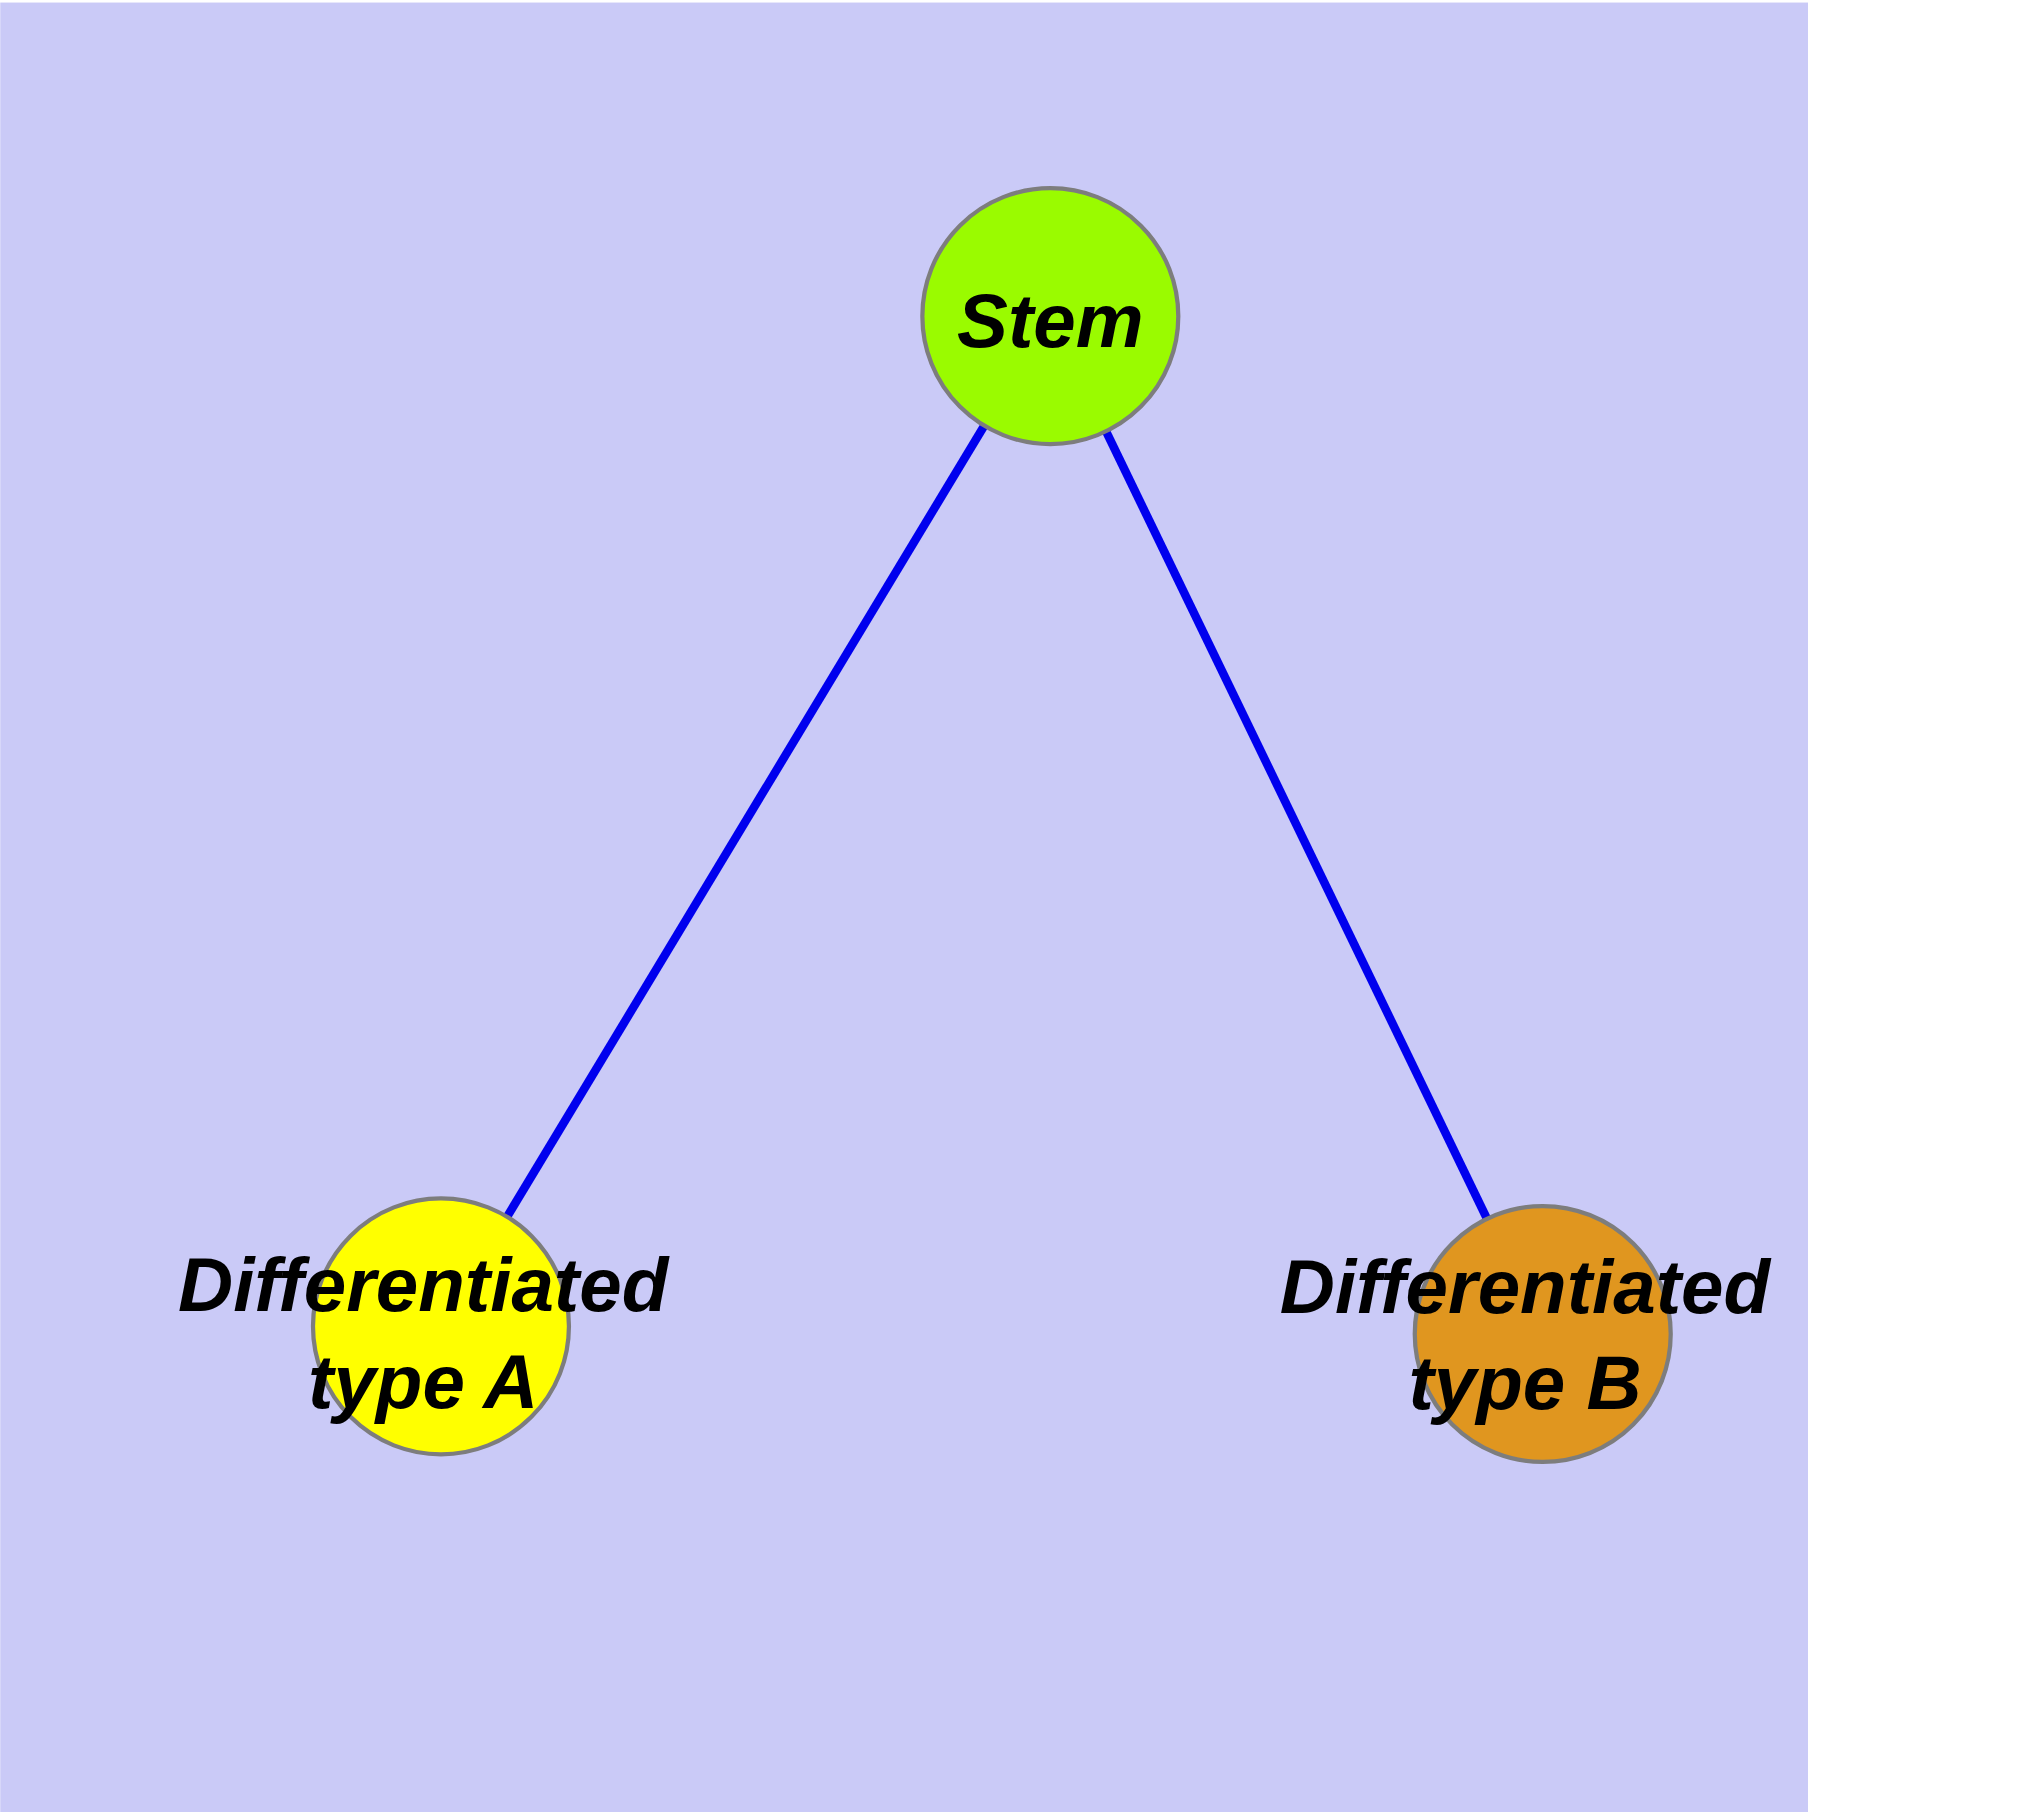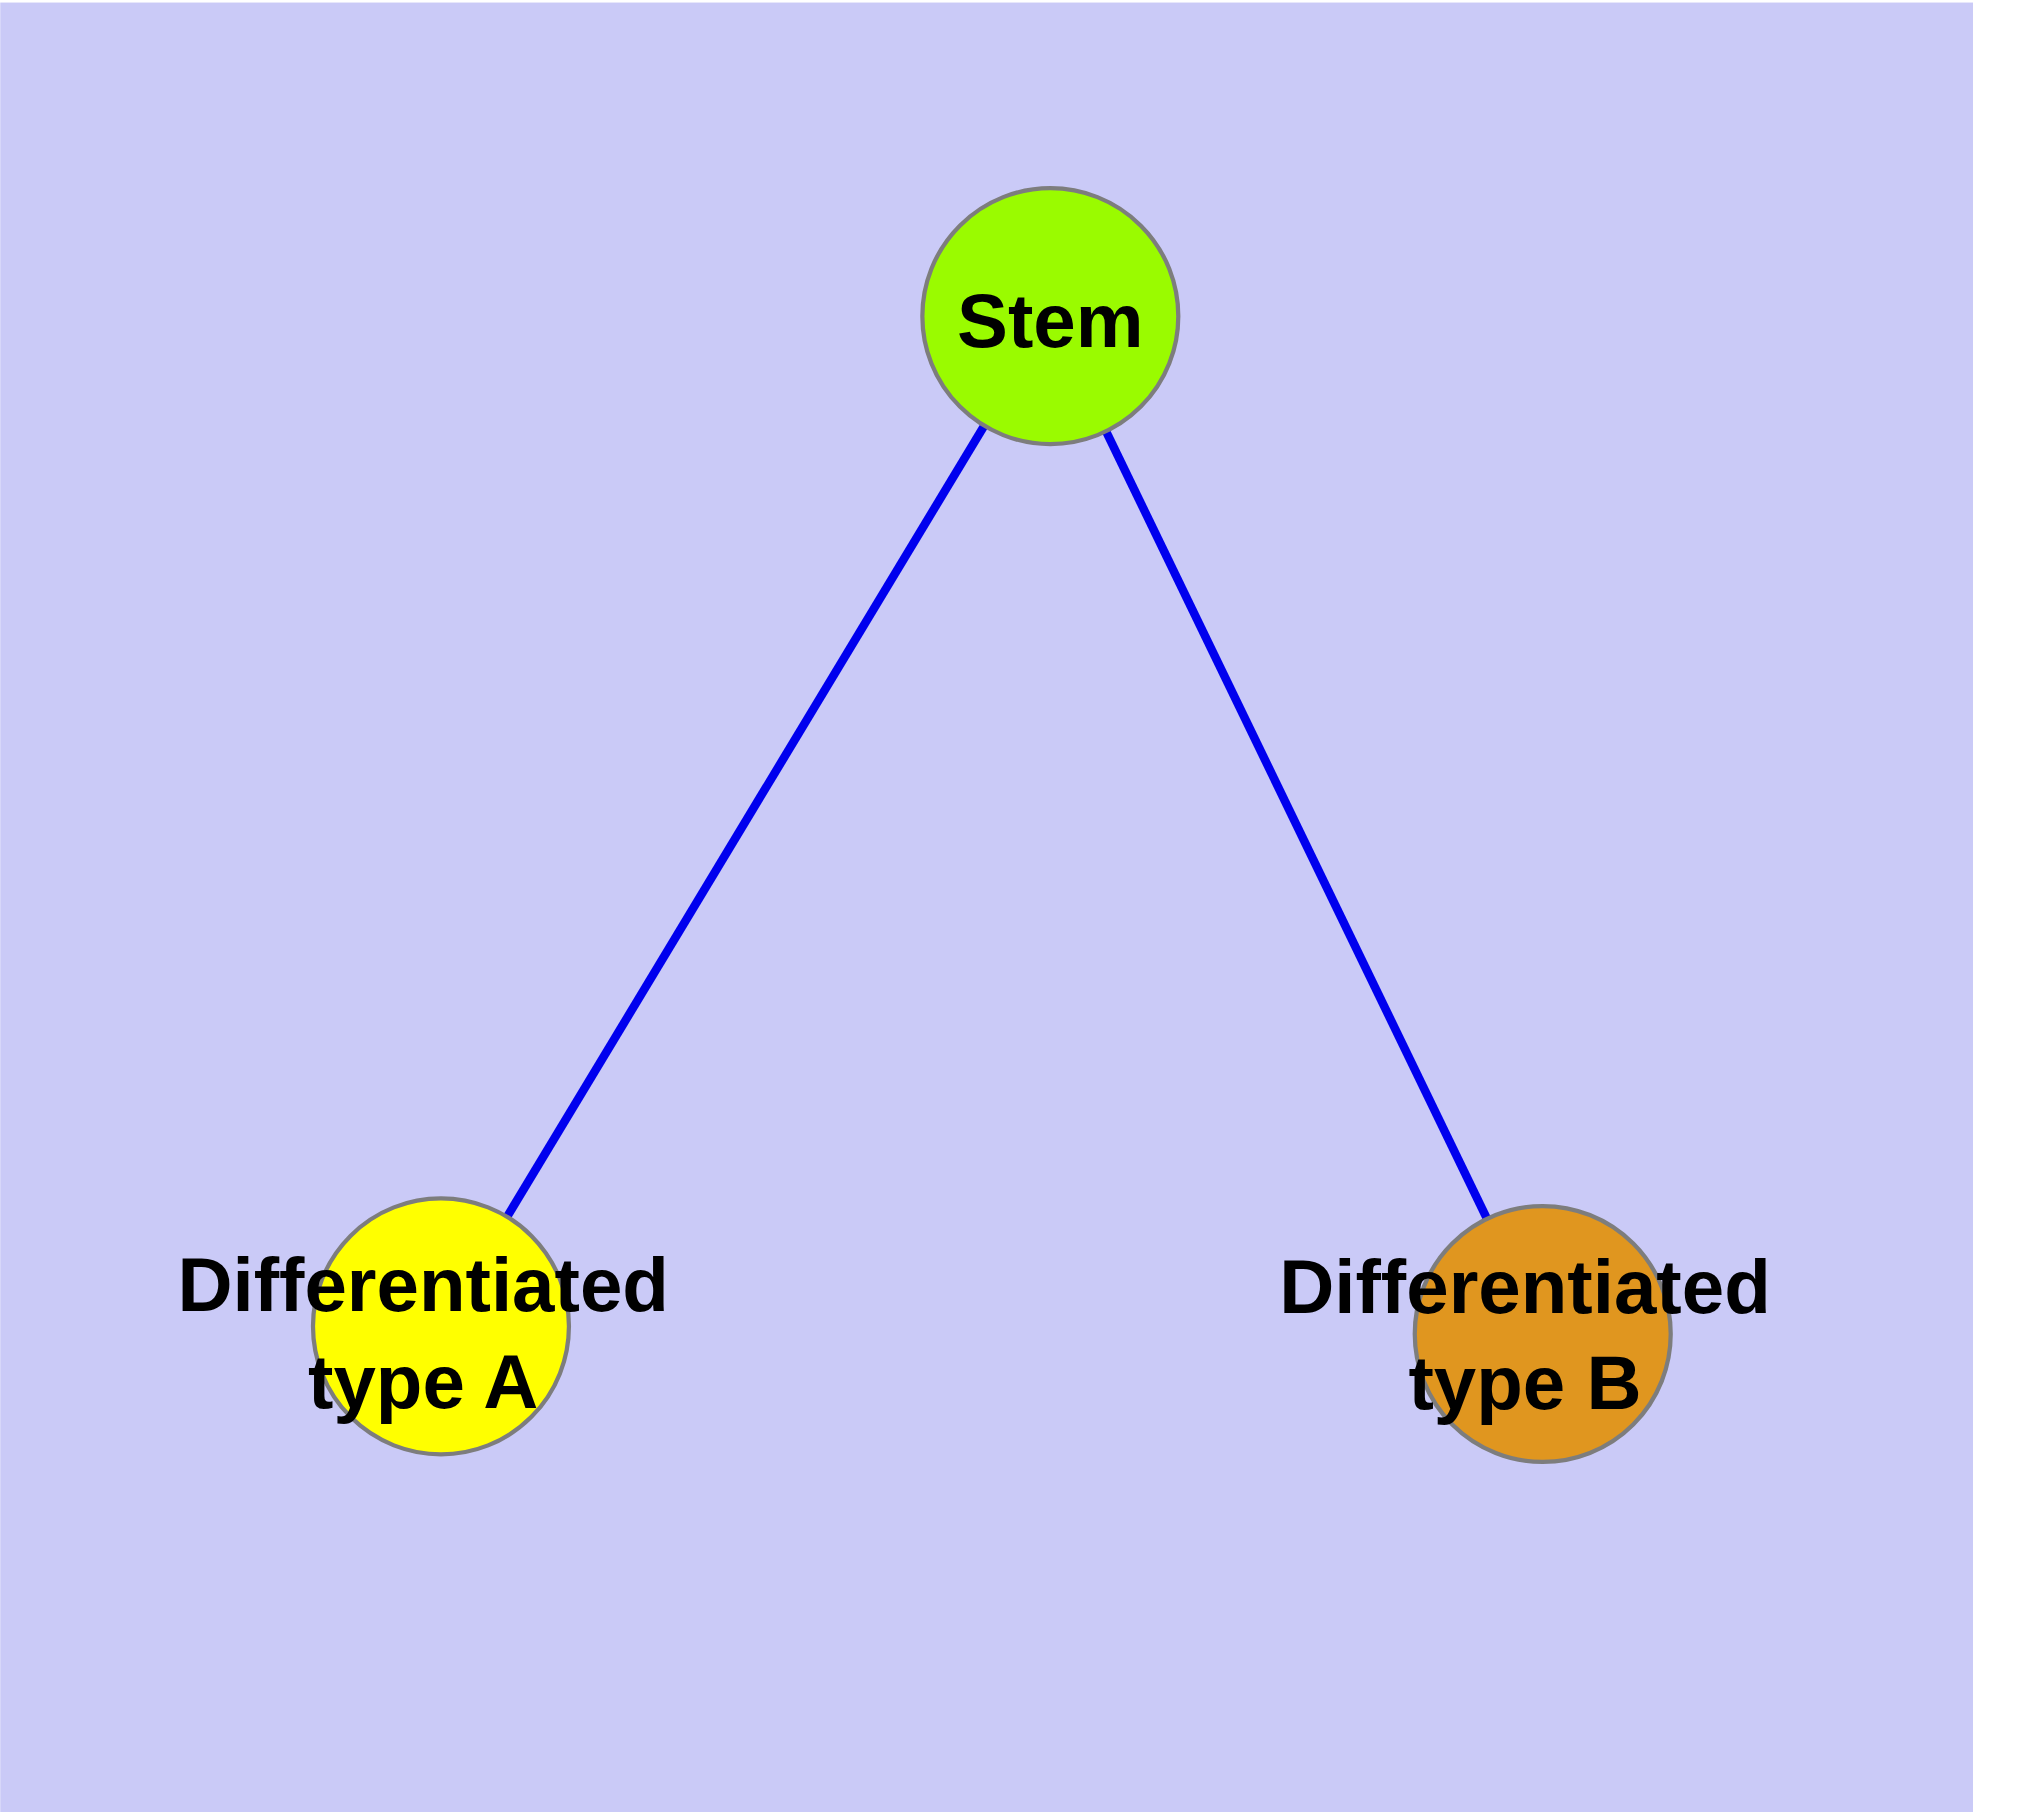--- a/index.html
+++ b/index.html
@@ -2,24 +2,25 @@
 <html style="font-size:13.6px"><head>
 <meta charset="utf-8">
 <style>
   html, body {
     margin: 0;
     padding: 0;
     background: #ffffff;
   }
   .canvas-wrap {
     position: relative;
-    width: 1973px;
+    width: 1808px;
     height: 1812px;
     background: #ffffff; 
     overflow: hidden;
+    font-style: italic;
   }
   svg {
     display: block;
   }
   .node-label {
     font-family: "Liberation Sans", sans-serif;
     font-weight: bold;
     font-size: 90px;
     text-anchor: middle;
   }

